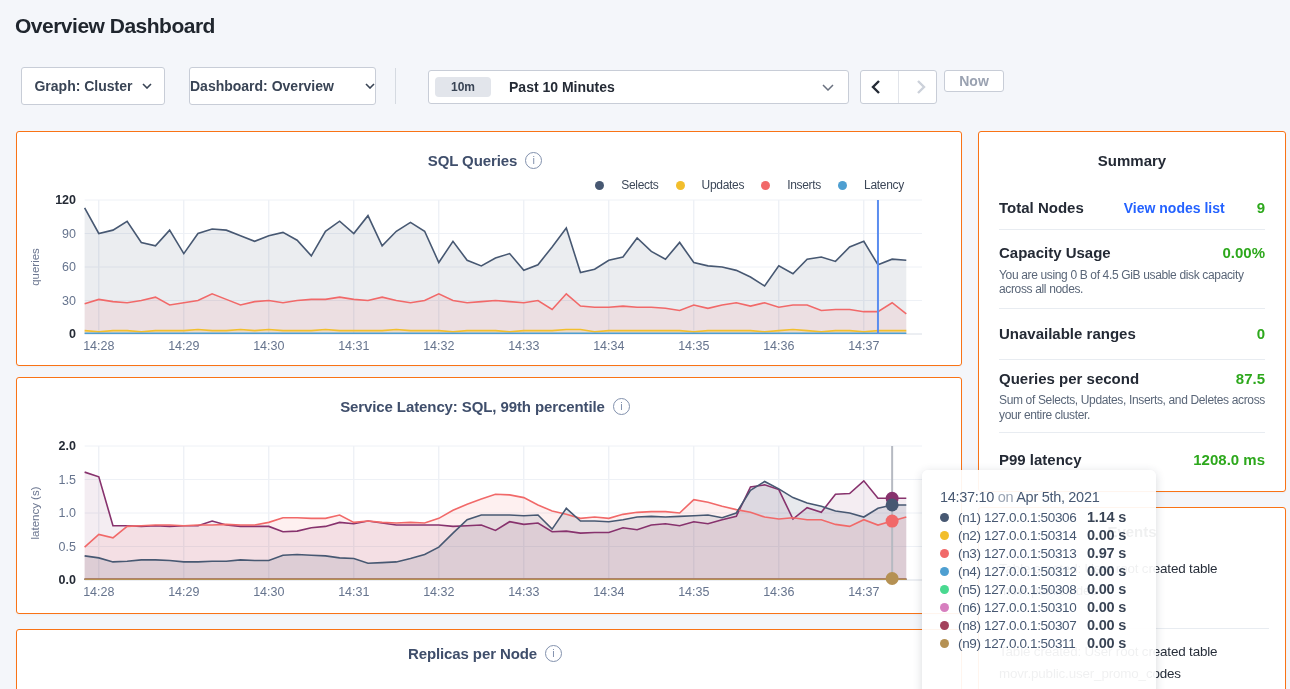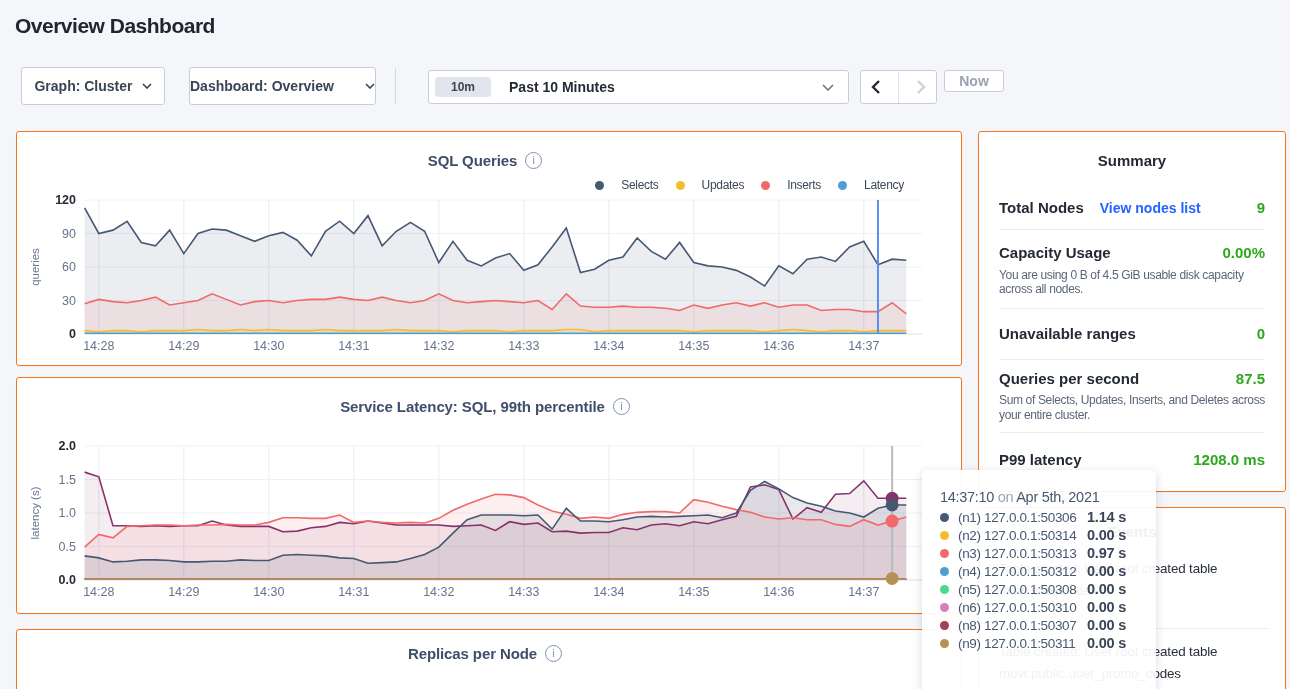--- a/index.html
+++ b/index.html
@@ -59,21 +59,21 @@
   }
   .chart-svg { position:absolute; left:0; top:0; }
   .legend {
     position:absolute; top:46px; right:57px; display:flex; gap:17px; align-items:center;
   }
   .legend-item { display:flex; align-items:center; gap:17px; font-size:12px; letter-spacing:-0.3px; color:#3c4758; }
   .legend-dot { width:9px; height:9px; border-radius:50%; }
   
   .panel-title { font-size:15px; font-weight:700; text-align:center; color:#242a35; line-height:20px; }
   #card-summary .panel-title { padding-top:19px; }
-  .sum-row { display:flex; align-items:baseline; line-height:22px; }
+  .sum-row { display:flex; align-items:baseline; line-height:22px;gap:24px; }
   .sum-label { font-size:15px; font-weight:700; color:#242a35; }
   .sum-link { font-size:14px; font-weight:700; color:#2462ff; margin-left:16px; cursor:pointer; }
   .sum-value { margin-left:auto; font-size:15px; font-weight:700; color:#2da81c; }
   .sum-desc { font-size:12px; letter-spacing:-0.35px; line-height:14.2px; color:#5a6678; }
   .sum-divider { border:0; border-top:1px solid #e8ecf1; height:0; }
   
   #card-events .panel-title { padding-top:14px; }
   .event-row { font-size:13.4px; letter-spacing:-0.15px; line-height:22px; color:#272e3a; }
   .event-divider { border:0; border-top:1px solid #e8ecf1; height:0; margin:26px -4px 12px 0; }
   

